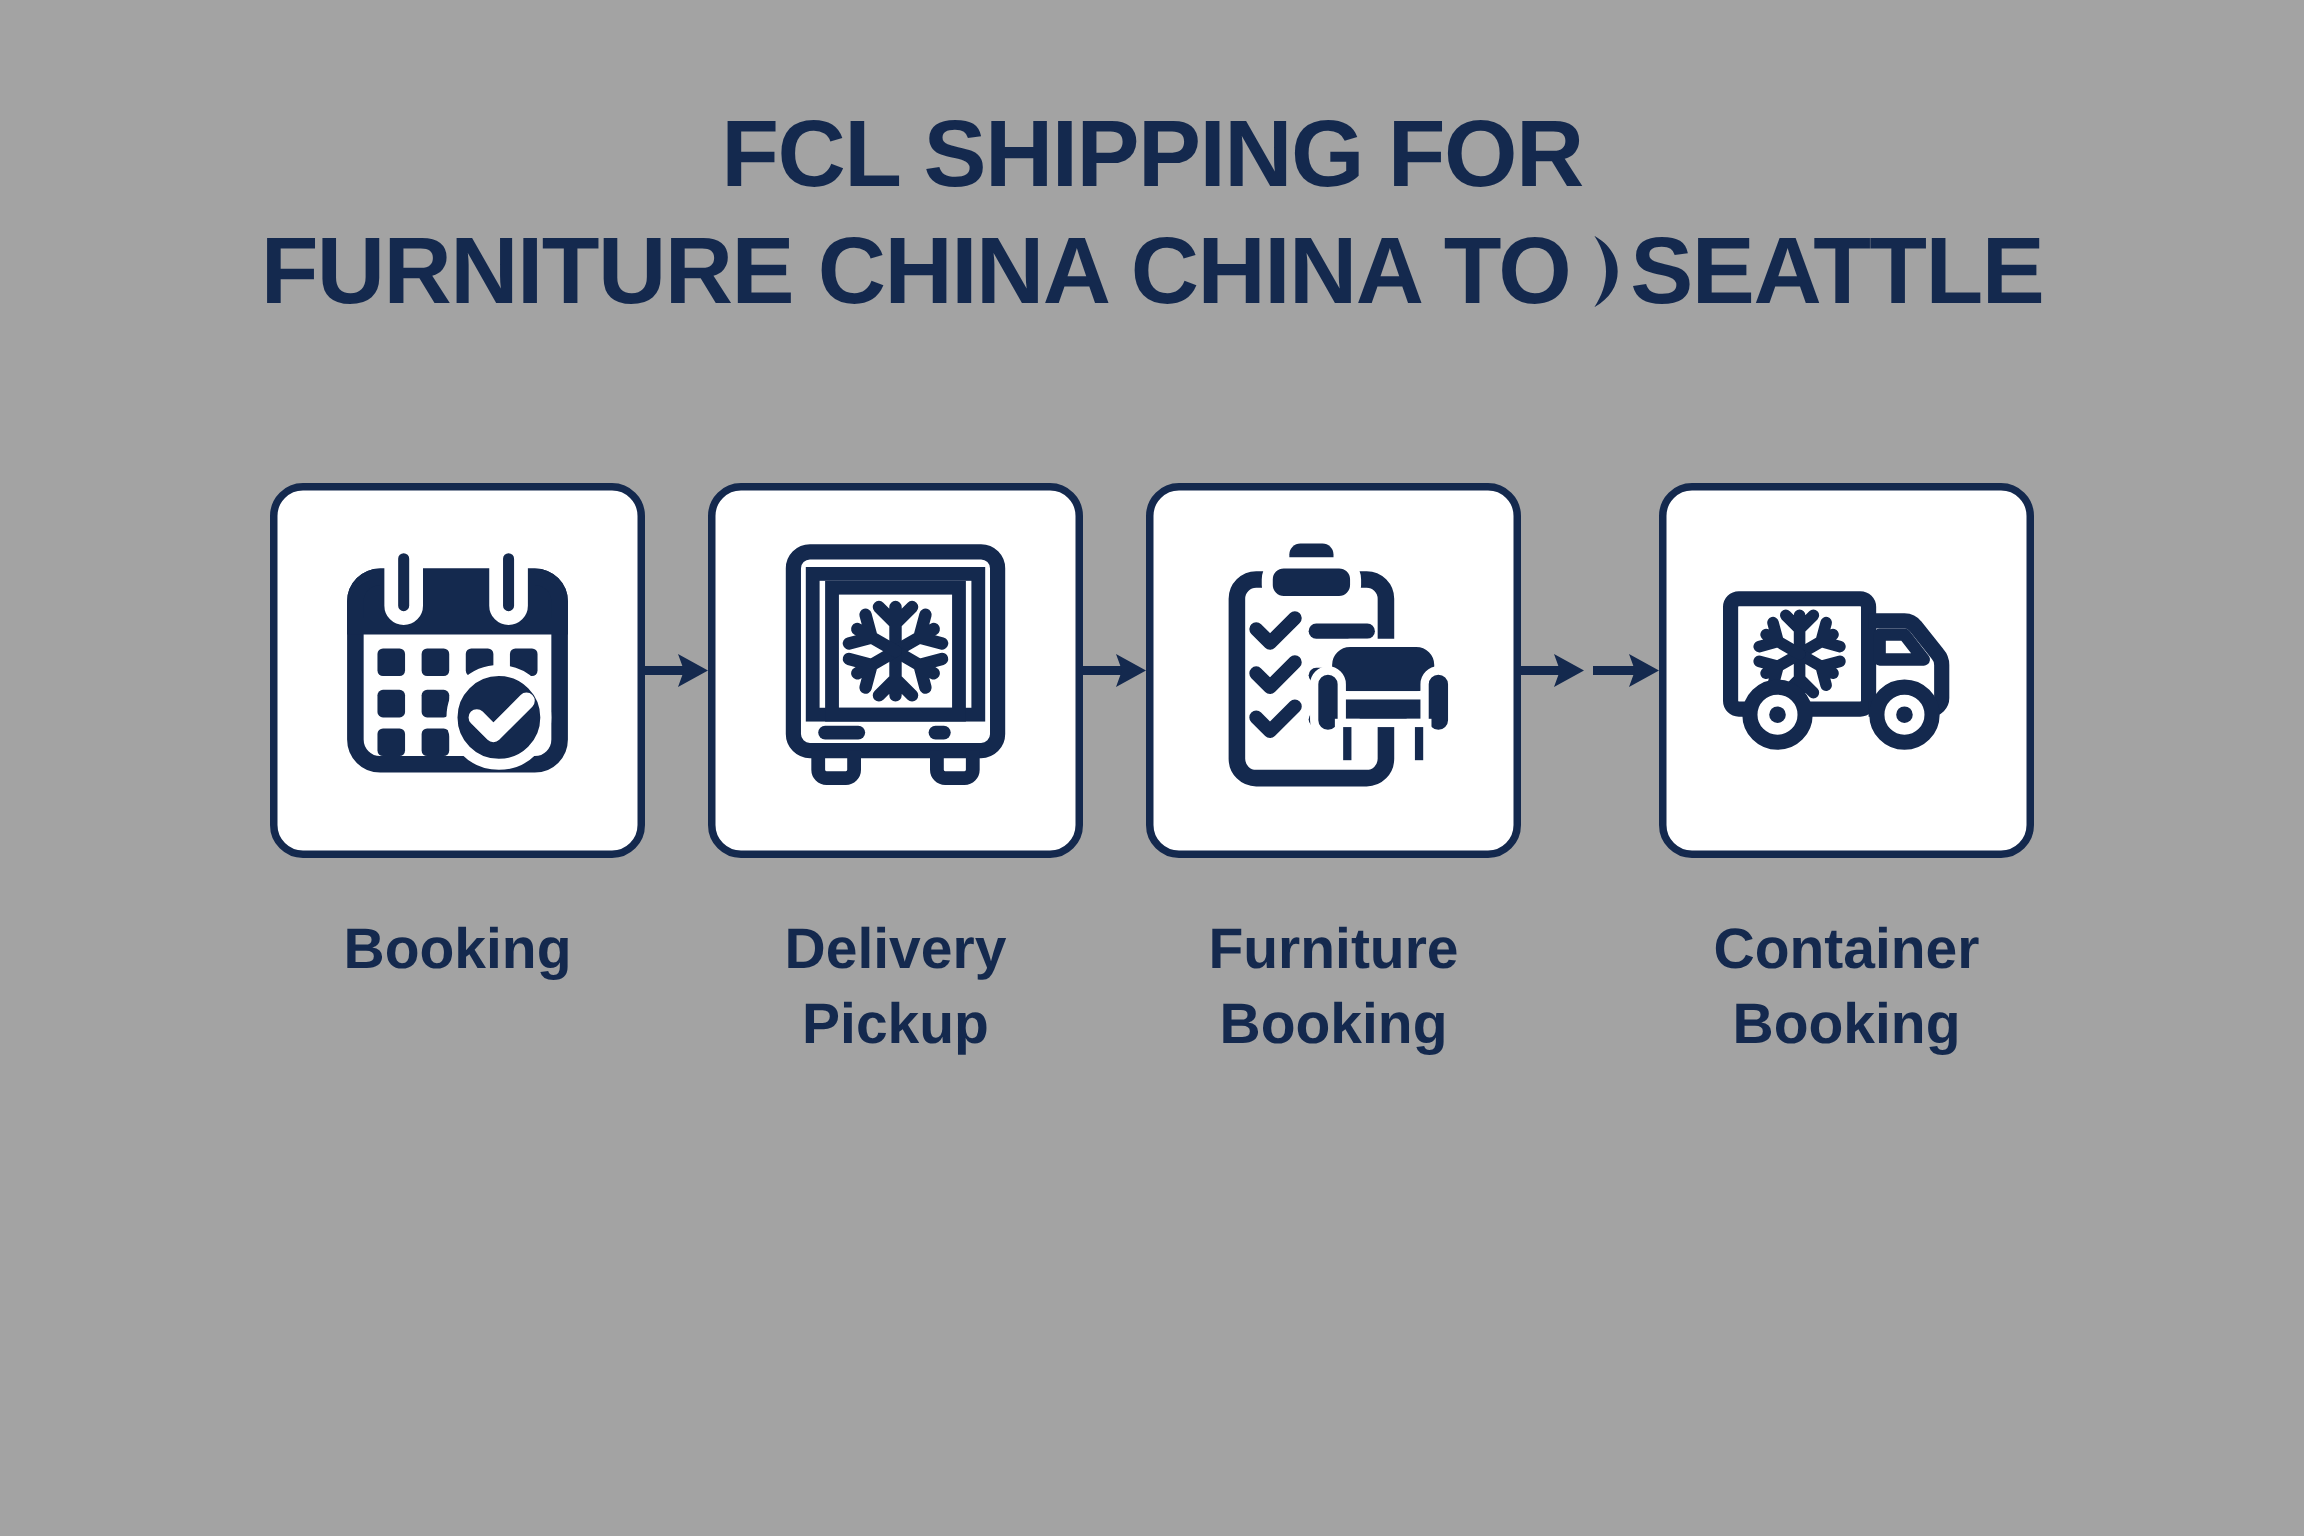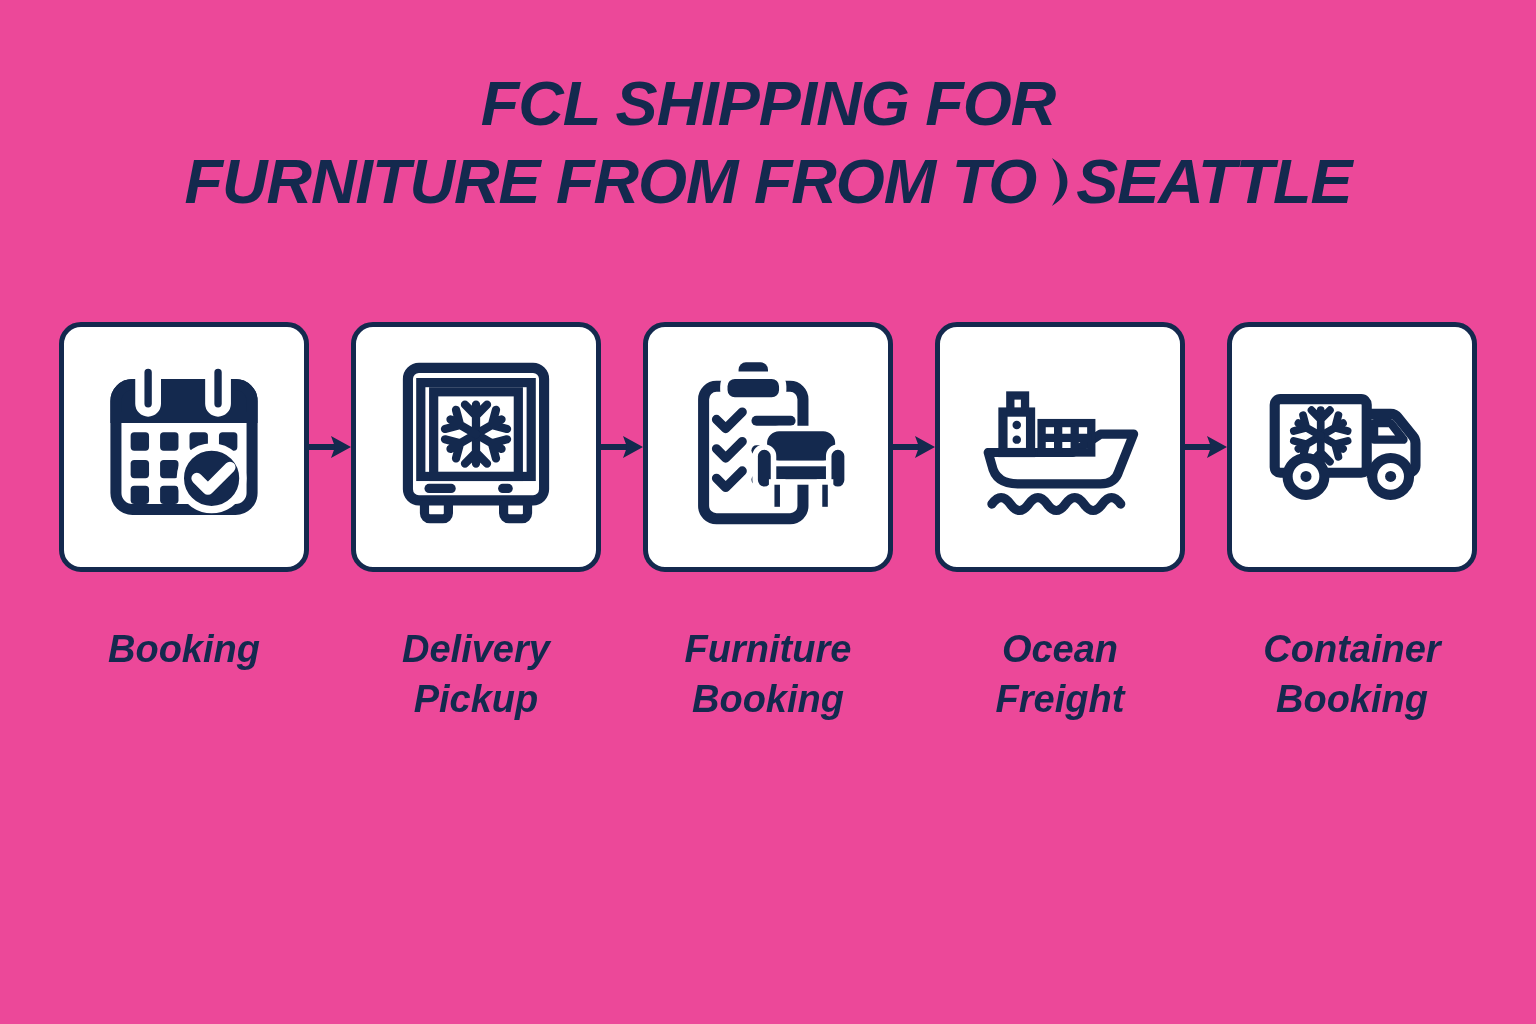--- a/index.html
+++ b/index.html
@@ -1,33 +1,33 @@
 <!DOCTYPE html>
 <html><head>
 <meta charset="utf-8">
 <style>
   html,body{margin:0;padding:0;}
   .canvas{
-    width:1536px;height:1024px;background:#ec4899;
+    width:1536px;height:1024px;background:#a3a3a3;
     font-family:"Liberation Sans", sans-serif;
-    overflow:hidden;position:relative;font-style:italic;
+    overflow:hidden;position:relative;
   }
   .title{
     padding-top:64px;text-align:center;color:#14294e;
     font-size:63px;font-weight:700;line-height:1.24;letter-spacing:-1px;
   }
   .title-line{white-space:nowrap;}
   .crescent{
     display:inline-block;height:50px;width:20px;
     vertical-align:-4px;margin:0 8px 0 12px;
   }
   .steps-row{
     margin-top:102px;display:flex;justify-content:center;align-items:flex-start;
   }
-  .step{width:242px;display:flex;flex-direction:column;align-items:center;flex-shrink:0;gap:16px;}
+  .step{width:242px;display:flex;flex-direction:column;align-items:center;flex-shrink:0;}
   .card{
     box-sizing:border-box;width:250px;height:250px;
     border:5px solid #14294e;border-radius:22px;background:#fff;
     display:flex;align-items:center;justify-content:center;
   }
   .card svg{width:184px;height:184px;display:block;}
   .step-label{
     margin-top:36px;text-align:center;color:#14294e;
     font-size:38px;font-weight:700;line-height:1.32;max-width:250px;
   }
@@ -36,21 +36,21 @@
   .ink-stroke{stroke:#14294e;fill:none;}
 </style>
 </head>
 <body>
 
 <div class="canvas">
 
   <div class="title">
     <div class="title-line">FCL SHIPPING FOR</div>
     <div class="title-line">
-      <span>FURNITURE FROM FROM TO</span><svg class="crescent" viewBox="0 0 34 90">
+      <span>FURNITURE CHINA CHINA TO</span><svg class="crescent" viewBox="0 0 34 90">
           <path d="M6,2 C25,13 34,28 34,45 C34,62 25,77 6,88 C15,74 20,60 20,45 C20,30 15,16 6,2 Z" fill="#14294e"></path>
         </svg><span>SEATTLE</span>
     </div>
   </div>
 
   <div class="steps-row">
 
     <div class="step">
       <div class="card">
         <svg viewBox="0 0 100 100">
@@ -141,39 +141,20 @@
       <div class="step-label">Furniture Booking</div>
     </div>
 
     <div class="arrow">
       <svg viewBox="0 0 46 26">
           <line x1="0" y1="13" x2="28" y2="13" stroke="#14294e" stroke-width="6"></line>
           <polygon points="24,2 44,13 24,24 28,13" fill="#14294e"></polygon>
         </svg>
     </div>
 
-    <div class="step">
-      <div class="card">
-        <svg viewBox="0 0 100 100">
-          <path d="M11,53 H57 L72,43 H90 L82,63 q-2,7 -10,7 H27 q-12,0 -14,-10 Z" class="ink-stroke" stroke-width="5" stroke-linejoin="round"></path>
-          <rect x="19" y="31" width="15" height="22" class="ink-stroke" stroke-width="5"></rect>
-          <rect x="23" y="22" width="8" height="9" class="ink-stroke" stroke-width="4.5"></rect>
-          <circle cx="26.5" cy="38" r="2.3" fill="#14294e"></circle>
-          <circle cx="26.5" cy="46" r="2.3" fill="#14294e"></circle>
-          <g class="ink-stroke" stroke-width="4.5">
-            <rect x="40" y="37" width="27" height="16"></rect>
-            <line x1="49" y1="37" x2="49" y2="53"></line>
-            <line x1="58" y1="37" x2="58" y2="53"></line>
-            <line x1="40" y1="45" x2="67" y2="45"></line>
-          </g>
-          <path d="M13,81 q5,-7 10,0 t10,0 t10,0 t10,0 t10,0 t10,0 t10,0" class="ink-stroke" stroke-width="5" stroke-linecap="round"></path>
-        </svg>
-      </div>
-      <div class="step-label">Ocean Freight</div>
-    </div>
 
     <div class="arrow">
       <svg viewBox="0 0 46 26">
           <line x1="0" y1="13" x2="28" y2="13" stroke="#14294e" stroke-width="6"></line>
           <polygon points="24,2 44,13 24,24 28,13" fill="#14294e"></polygon>
         </svg>
     </div>
 
     <div class="step">
       <div class="card">

